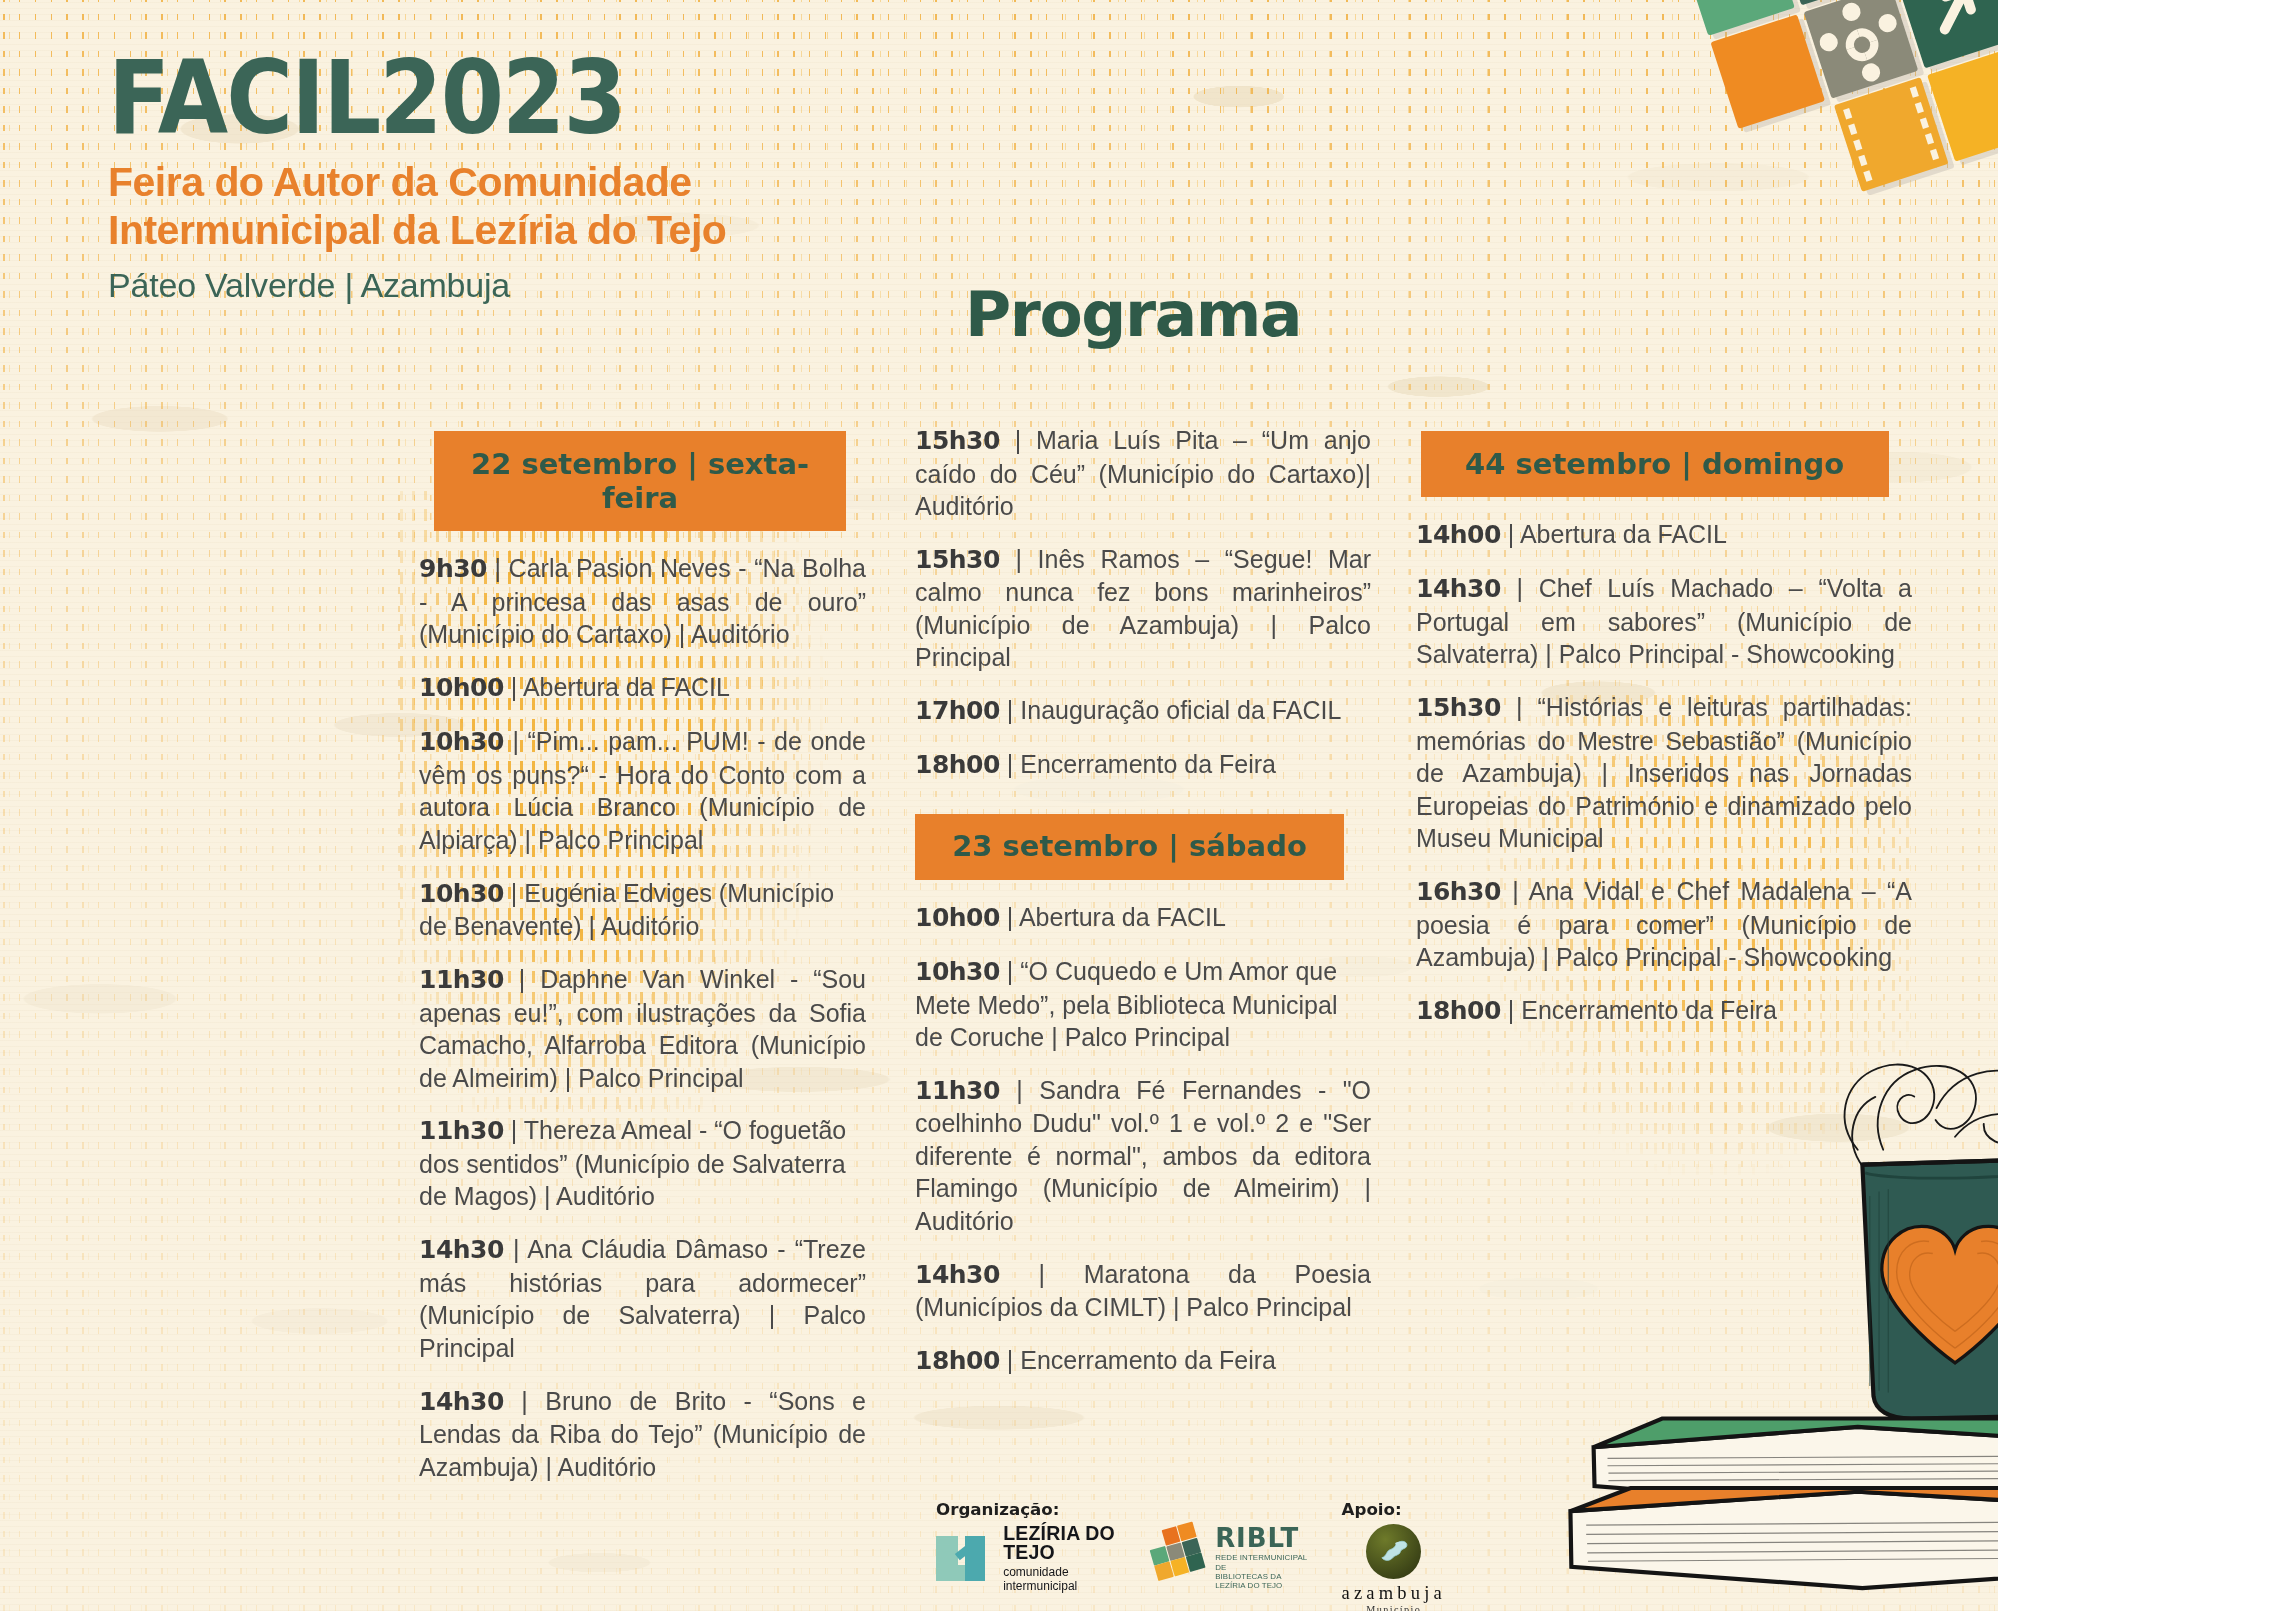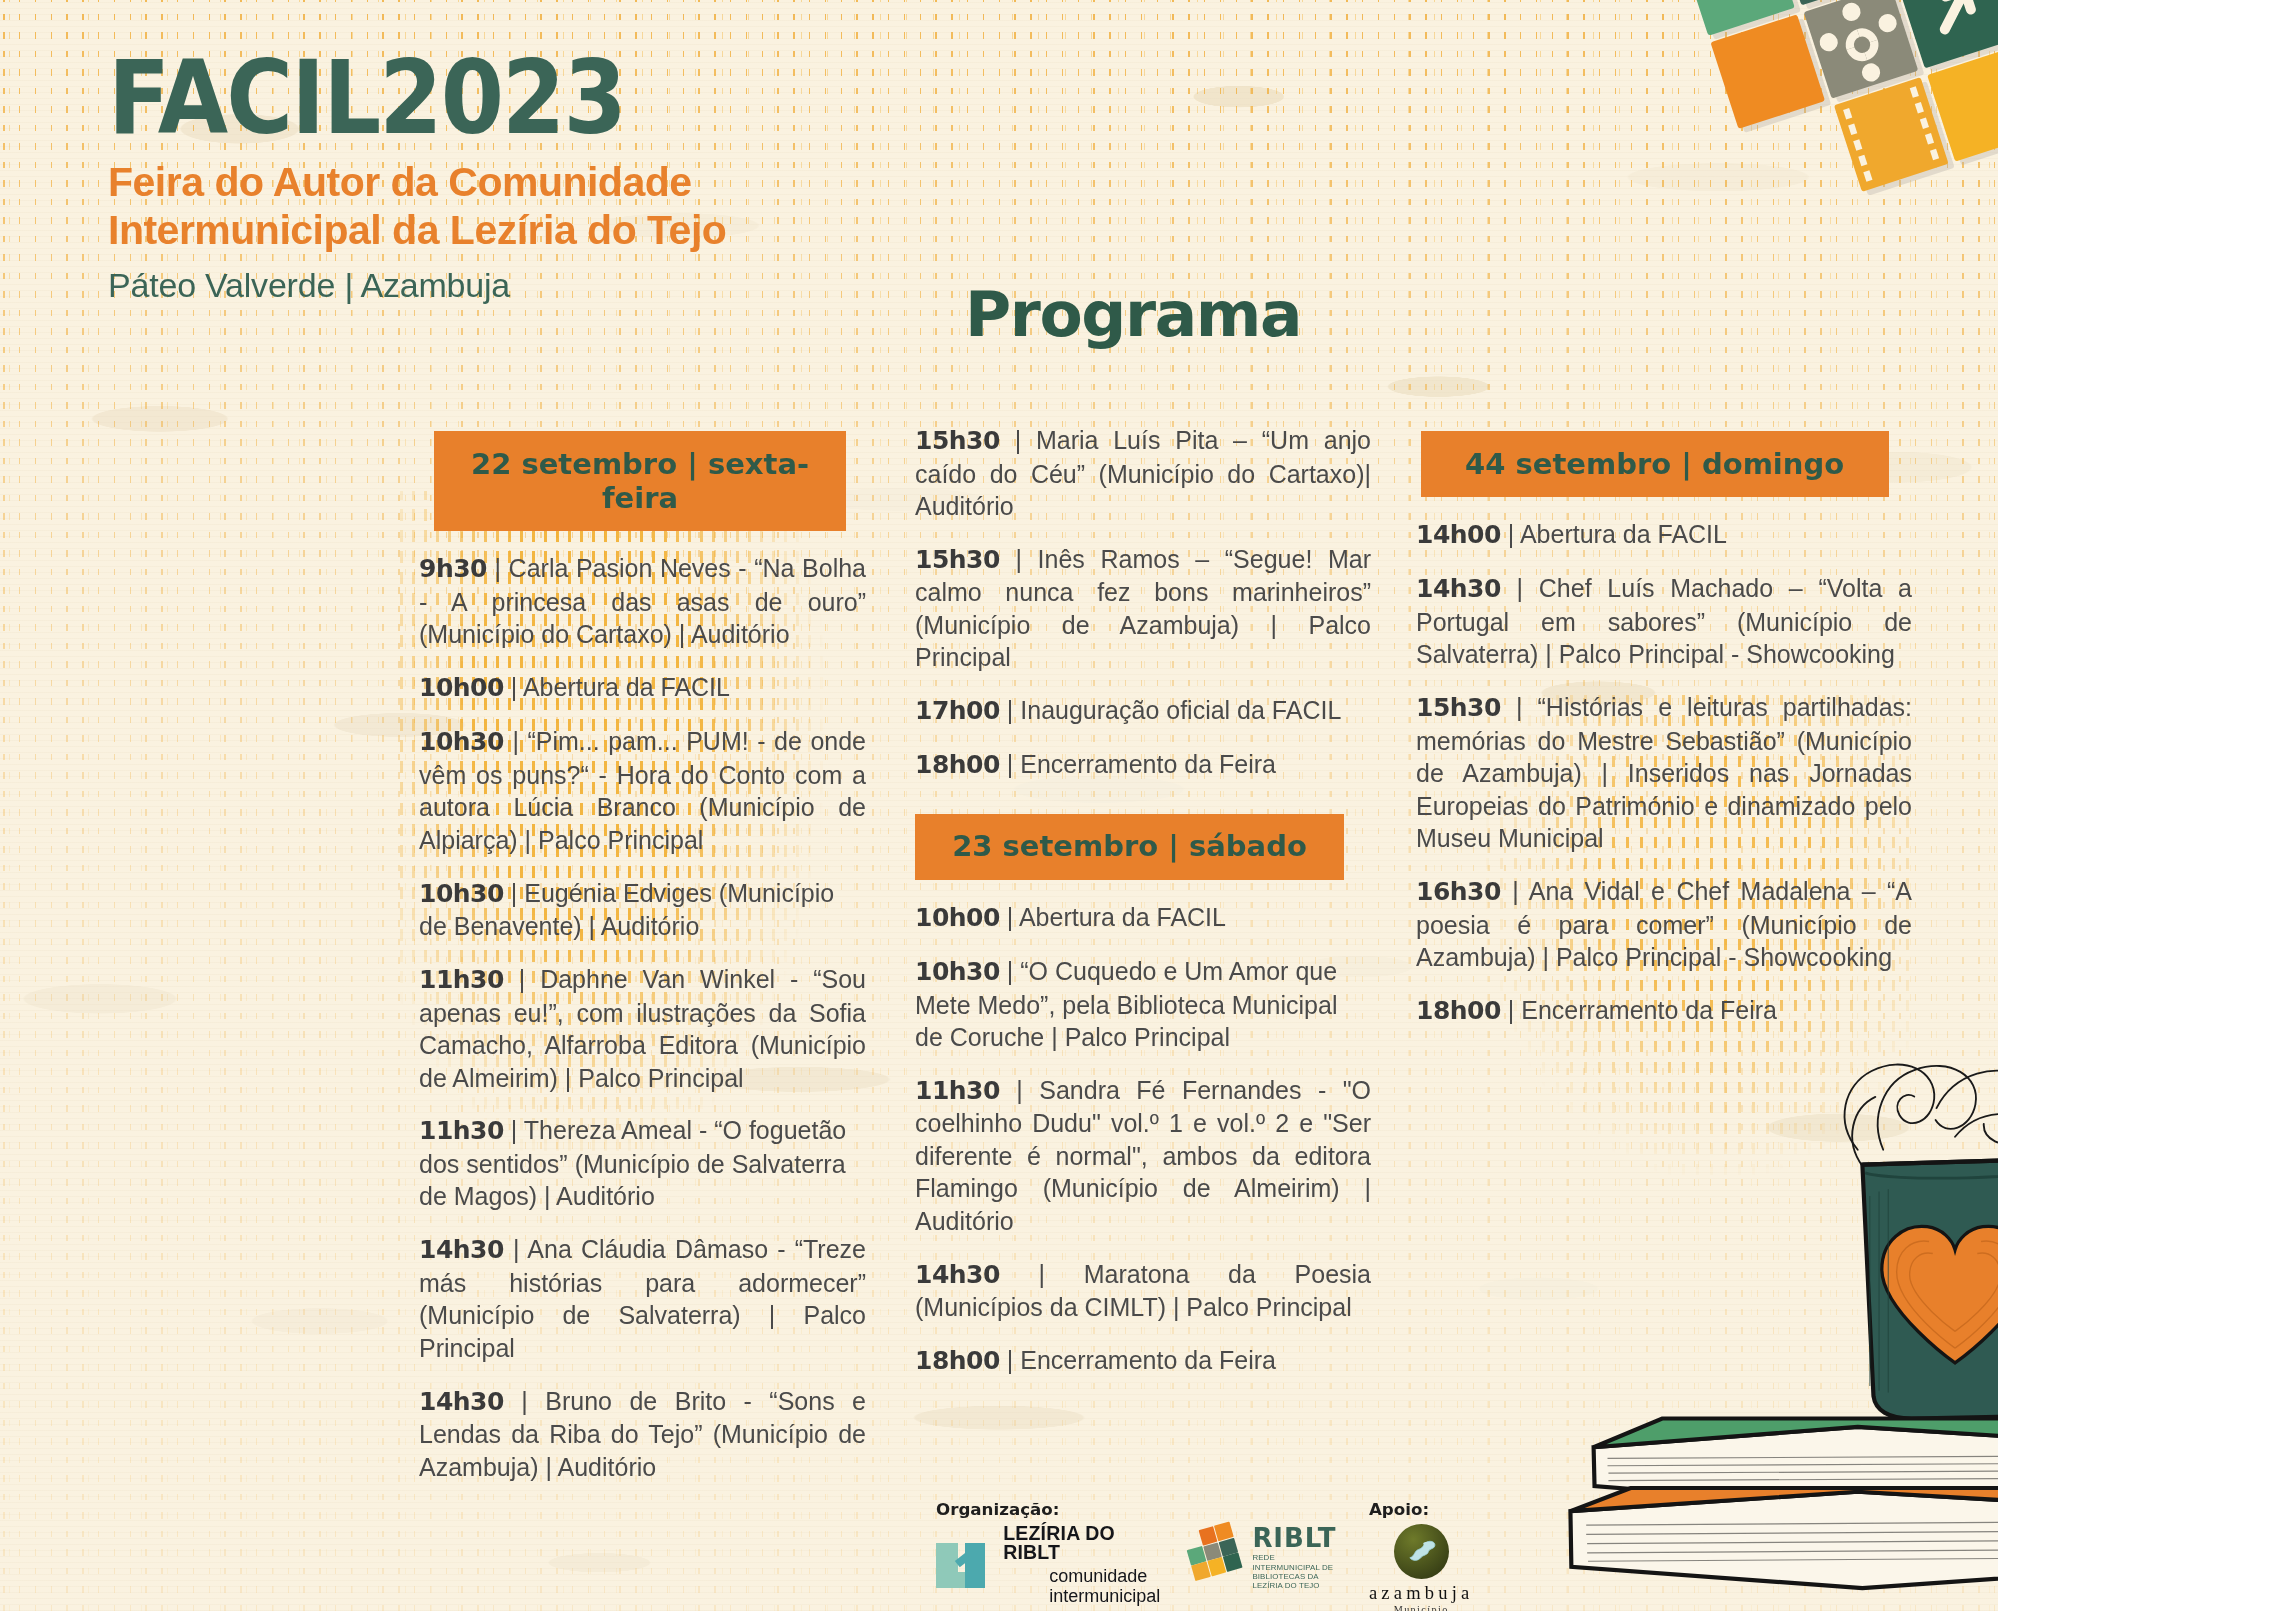--- a/index.html
+++ b/index.html
@@ -168,21 +168,21 @@
     font-family:"DejaVu Sans", sans-serif;
     margin-bottom:4.6px;
   }
   .cimlt{ display:flex; align-items:center; gap:10.2px; }
   .cimlt-mark{ position:relative; width:57px; height:45px; flex:0 0 auto; }
   .cimlt-mark .l{ position:absolute; left:0; top:0; width:22px; height:45px; background:#8FC9B9; }
   .cimlt-mark .lfoot{ position:absolute; left:0; bottom:0; width:40px; height:15.8px; background:#8FC9B9; }
   .cimlt-mark .one{ position:absolute; left:29px; top:0; width:19.5px; height:45px; background:#4CA9AE; }
   .cimlt-mark .onetail{ position:absolute; left:19.5px; top:13px; width:13px; height:8.3px; background:#4CA9AE; transform:rotate(-38deg); }
   .cimlt-txt .n{ font-size:19.5px; font-weight:700; color:#15161A; letter-spacing:0.2px; line-height:1; }
-  .cimlt-txt .s{ font-size:18px; color:#15161A; line-height:1.12; margin-top:3.7px;margin-left:46px; }
+  .cimlt-txt .s{ font-size:12px; color:#15161A; line-height:1.12; margin-top:3.7px; }
 
   .riblt{ display:flex; align-items:flex-start; gap:6.5px; margin-left:10.2px; }
   .riblt-tiles{ position:relative; width:57px; height:57px; flex:0 0 auto; transform:rotate(-16deg); }
   .riblt-tiles i{ position:absolute; width:15.8px; height:15.8px; display:block; border-radius:0.9px; }
   .riblt-txt .n{
     font-size:26px; font-weight:700; color:#3B6557; letter-spacing:0.9px; line-height:.95;
     font-family:"DejaVu Sans", sans-serif;
   }
   .riblt-txt .s{ font-size:7.9px; color:#3B6557; line-height:1.18; margin-top:2.8px; letter-spacing:0.1px; }
 
@@ -401,21 +401,21 @@
       <div>
         <div class="foot-block-label">Organização:</div>
         <div class="cimlt">
           <div class="cimlt-mark">
             <span class="l"></span>
               <span class="lfoot"></span>
             <span class="one"></span>
               <span class="onetail"></span>
           </div>
           <div class="cimlt-txt">
-            <div class="n">LEZÍRIA DO RIBLT</div>
+            <div class="n">LEZÍRIA DO TEJO</div>
             <div class="s">
               <div>comunidade</div>
               <div>intermunicipal</div>
             </div>
           </div>
         </div>
       </div>
 
       <div class="riblt" style="margin-top:27px;">
         <div class="riblt-tiles">

